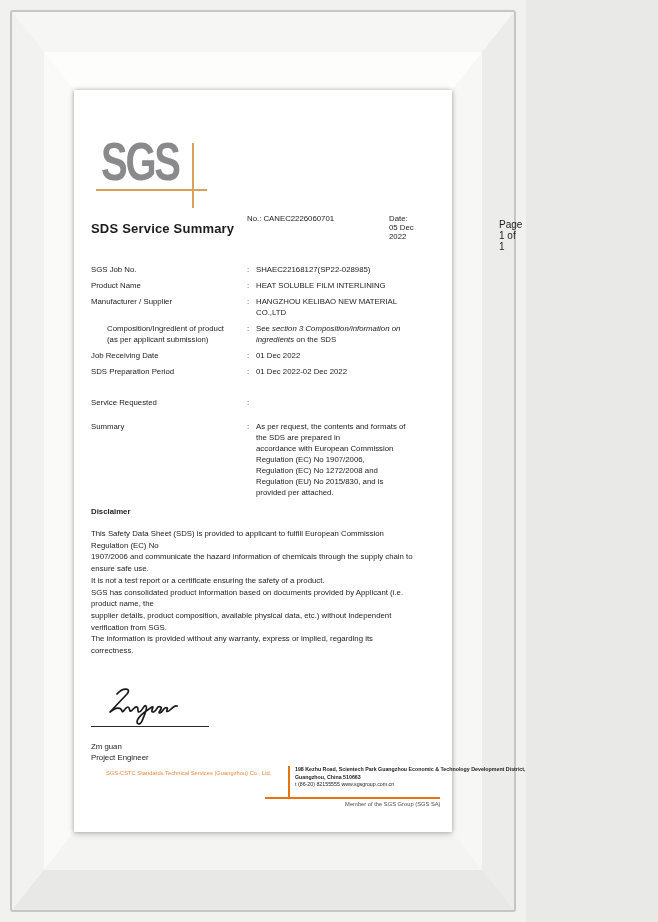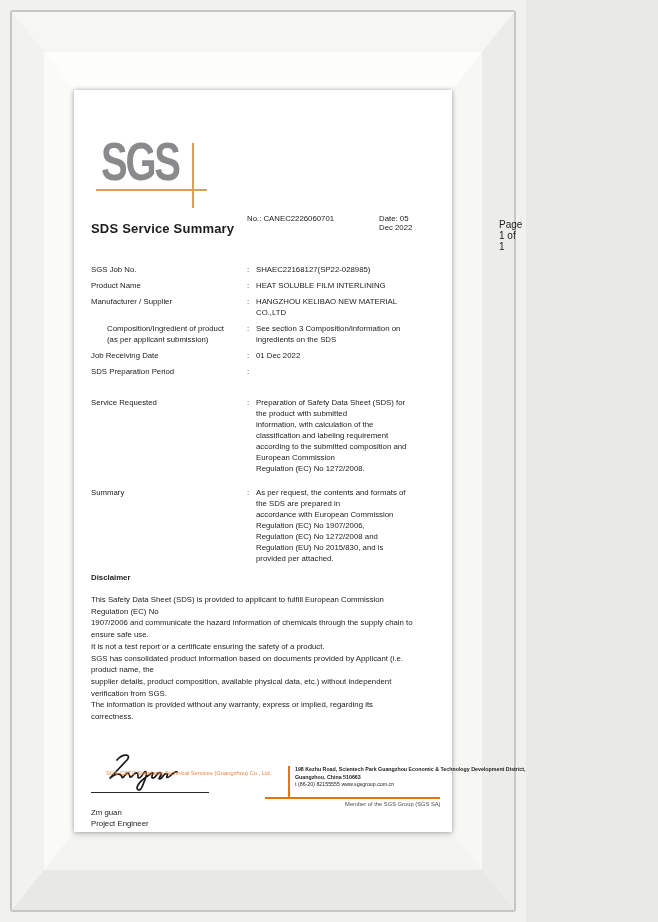--- a/index.html
+++ b/index.html
@@ -33,33 +33,33 @@
     position:absolute;left:10px;top:-9px;
     font-size:54px;font-weight:bold;color:#8a8a8d;
     letter-spacing:-3px;transform:scaleX(.74);transform-origin:left top;line-height:1;
   }
   .cross-h{position:absolute;left:5px;top:46px;width:111px;height:1.5px;background:#d8a05a;}
   .cross-v{position:absolute;left:101px;top:0;width:1.5px;height:65px;background:#d8a05a;}
   
   .header-row{position:relative;margin-top:3px;height:14px;}
   .header-row .title{position:absolute;left:0;top:10px;font-size:13px;font-weight:bold;letter-spacing:.2px;}
   .header-row .h-no{position:absolute;left:156px;top:3px;font-size:7.8px;text-align:center;}
-  .header-row .h-date{position:absolute;left:288px;top:3px;font-size:7.8px;}
+  .header-row .h-date{position:absolute;left:298px;top:3px;font-size:7.8px;}
   .header-row .h-page{position:absolute;left:408px;top:8px;font-size:10px;}
   
   .fields{margin-top:39px;font-size:7.8px;line-height:11px;}
   .row{display:flex;margin-top:5px;}
   .row:first-child{margin-top:0;}
   .row.gap-lg{margin-top:20px;}
   .row.gap-md{margin-top:13px;}
   .row .lbl{width:156px;flex:none;}
   .row .colon{width:9px;flex:none;}
   .row .val{flex:1;white-space:pre-line;}
   .lbl .sub{display:block;margin-left:16px;}
-  .i{}
+  .i{font-style:italic;}
   
   .disclaimer-title{margin-top:9px;font-size:7.8px;font-weight:bold;}
   .disclaimer-text{margin-top:12px;font-size:7.8px;line-height:11.7px;white-space:pre-line;}
   
   .sig-block{margin-top:28px;}
   .sig-svg{display:block;margin-left:8px;}
   .sig-line{width:118px;border-bottom:1.2px solid #2a2a2a;margin-top:1px;}
   .sig-name{margin-top:14px;font-size:7.8px;line-height:11px;}
   .sig-role{font-size:7.8px;line-height:11px;}
   
@@ -137,29 +137,26 @@
 
             <div class="row">
               <span class="lbl">Job Receiving Date</span>
               <span class="colon">:</span>
               <span class="val">01 Dec 2022</span>
             </div>
 
             <div class="row">
               <span class="lbl">SDS Preparation Period</span>
               <span class="colon">:</span>
+              <span class="val">01 Dec 2022-02 Dec 2022</span>
             </div>
 
             <div class="row gap-lg">
               <span class="lbl">Service Requested</span>
               <span class="colon">:</span>
-              <span class="val">Preparation of Safety Data Sheet (SDS) for the product with submitted
-information, with calculation of the classification and labeling requirement
-according to the submitted composition and European Commission
-Regulation (EC) No 1272/2008.</span>
             </div>
 
             <div class="row gap-md">
               <span class="lbl">Summary</span>
               <span class="colon">:</span>
               <span class="val">As per request, the contents and formats of the SDS are prepared in
 accordance with European Commission Regulation (EC) No 1907/2006,
 Regulation (EC) No 1272/2008 and Regulation (EU) No 2015/830, and is
 provided per attached.</span>
             </div>

